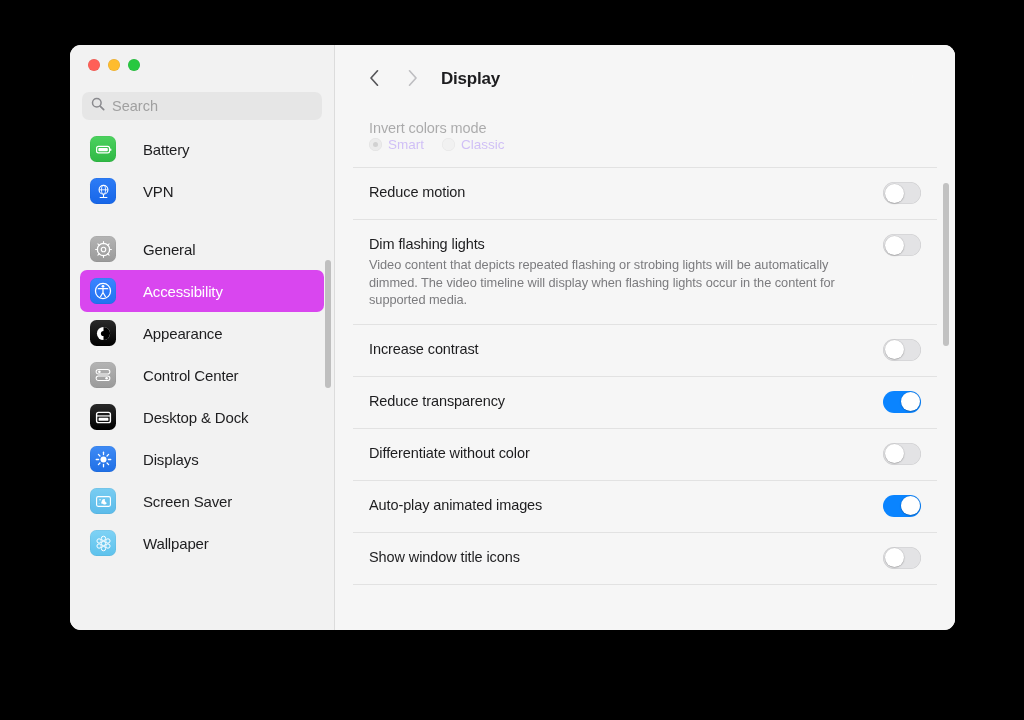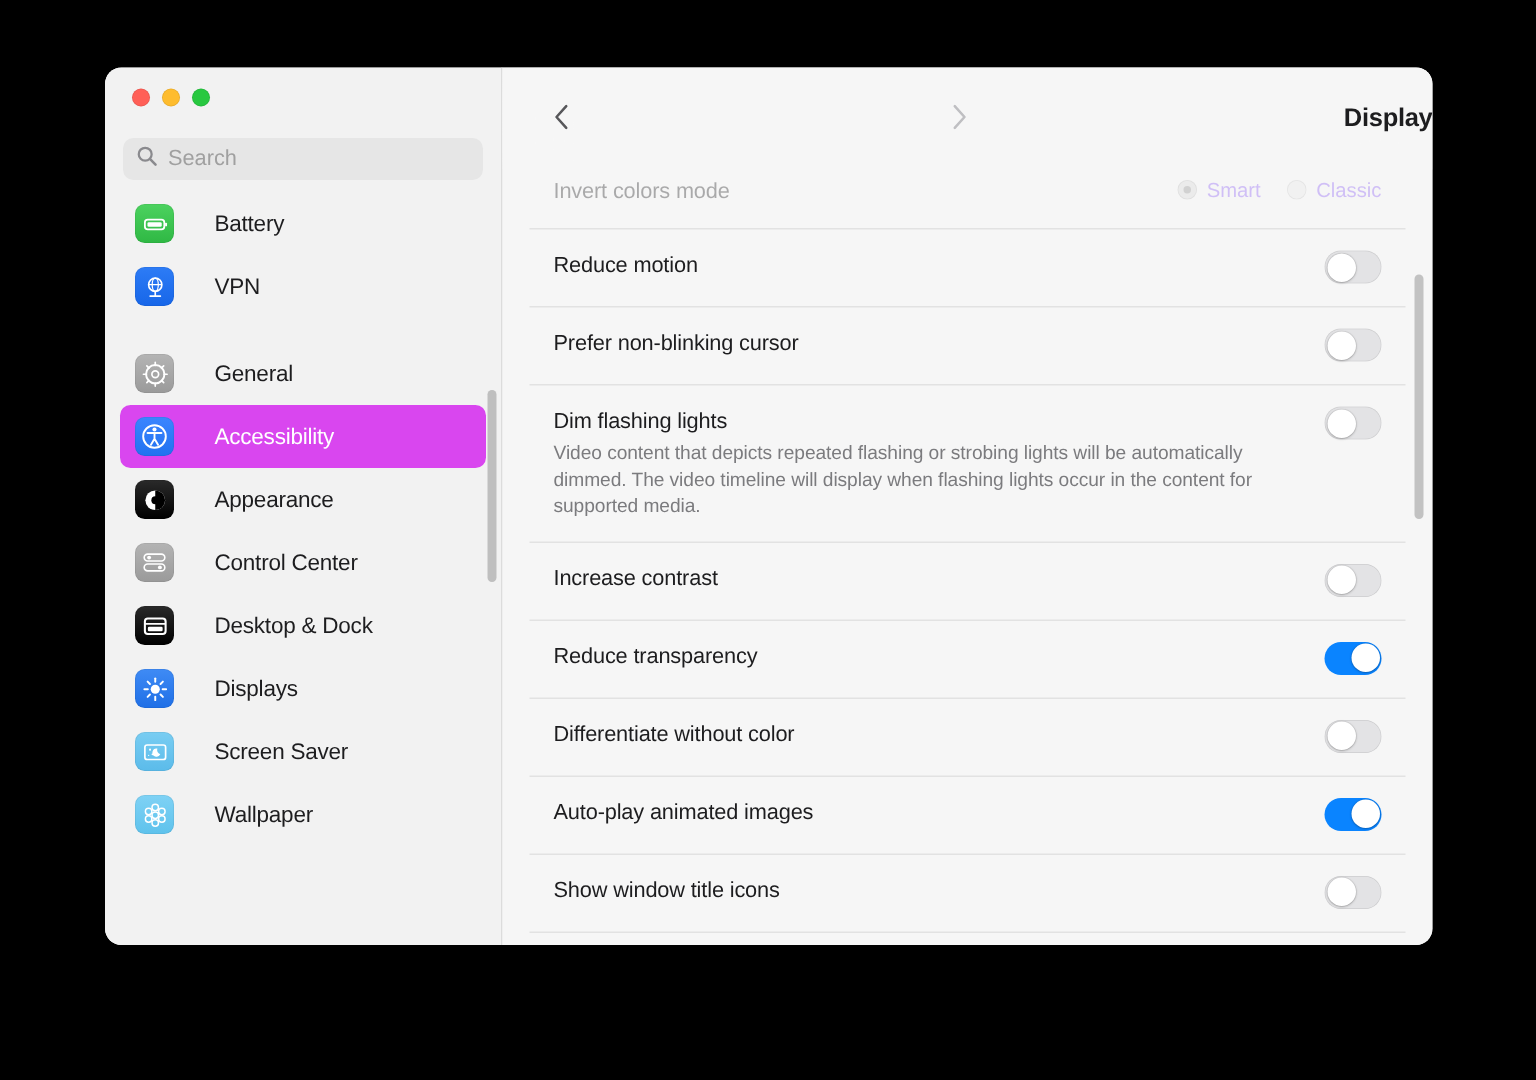--- a/index.html
+++ b/index.html
@@ -98,21 +98,20 @@
 
   
   #detail{ flex:1 1 auto; position:relative; background:#f6f6f6; overflow:hidden; }
 
   #toolbar{
     position:absolute; top:0; left:0; right:0; height:68px;
     background:rgba(246,246,246,.88);
     backdrop-filter:saturate(180%) blur(20px);
     display:flex; align-items:center; padding:0 0 0 22px; gap:4px;
     z-index:10;
-    justify-content:space-between;
   }
   .navbtn{
     width:34px; height:30px; display:flex; align-items:center; justify-content:center;
     background:transparent; border:none; cursor:default;
   }
   #pane-title{
     font-size:17px; font-weight:bold; color:#1d1d1f; margin-left:8px; letter-spacing:-.2px;
   }
 
   #content-scroll{
@@ -130,21 +129,21 @@
   }
   .row:first-child{ border-top:none; }
   .row-main{ flex:1 1 auto; min-width:0; }
   .row-label{
     font-size:14.5px; color:#1d1d1f; letter-spacing:-.1px; line-height:18px;
   }
   .row-desc{
     font-size:12.8px; color:#7b7b7e; line-height:17.5px; margin-top:3px;
     letter-spacing:-.05px; max-width:490px;
   }
-  .row.faded{ opacity:.35; border-top:none; }
+  .row.faded{ opacity:.35; border-top:none;flex-direction:column; }
 
   
   .toggle{
     flex:none; width:38px; height:22px; border-radius:11px;
     position:relative; margin-top:-1px; cursor:default;
     background:#e3e3e5; box-shadow:inset 0 0 0 .5px rgba(0,0,0,.10);
   }
   .toggle .knob{
     position:absolute; top:1.5px; left:1.5px;
     width:19px; height:19px; border-radius:50%;
@@ -353,28 +352,20 @@
               </div>
               <div class="radio">
                 <span class="dot"></span>
                 <span class="rlabel">Classic</span>
               </div>
             </div>
           </div>
           <div class="row">
             <div class="row-main">
               <div class="row-label">Reduce motion</div>
-            </div>
-            <div class="toggle">
-              <div class="knob"></div>
-            </div>
-          </div>
-          <div class="row">
-            <div class="row-main">
-              <div class="row-label">Prefer non-blinking cursor</div>
             </div>
             <div class="toggle">
               <div class="knob"></div>
             </div>
           </div>
           <div class="row">
             <div class="row-main">
               <div class="row-label">Dim flashing lights</div>
               <div class="row-desc">Video content that depicts repeated flashing or strobing lights will be automatically dimmed. The video timeline will display when flashing lights occur in the content for supported media.</div>
             </div>

